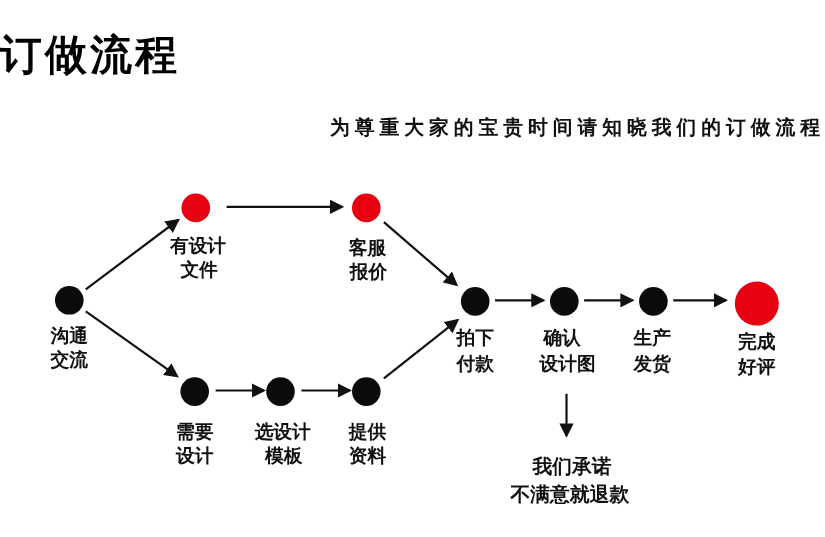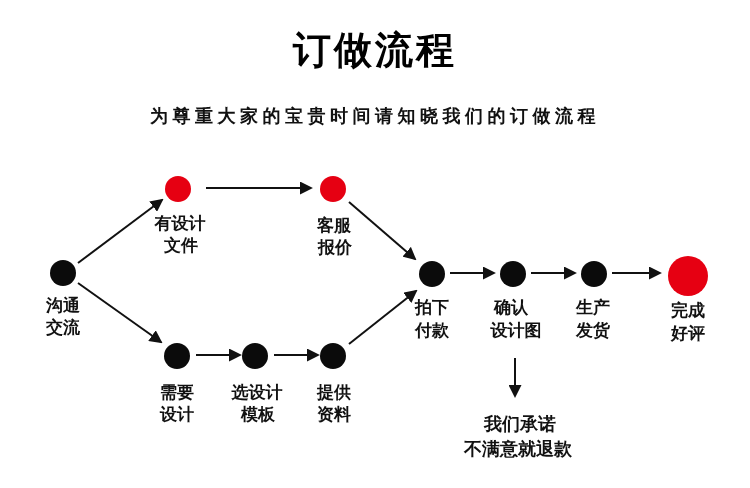--- a/index.html
+++ b/index.html
@@ -1,21 +1,21 @@
 <!DOCTYPE html>
 <html><head>
 <meta charset="utf-8">
 <style>
   html,body{margin:0;padding:0;background:#ffffff;}
   .stage{position:relative;width:750px;height:488px;background:#ffffff;overflow:hidden;
          font-family:"Liberation Sans",sans-serif;}
-  .title{position:absolute;top:29px;left:0;width:100%;margin:0;text-align:center;
+  .title{position:absolute;top:29px;left:0;width:100%;margin:0;text-align:left;
          font-family:"DejaVu Serif",serif;font-size:38px;line-height:1.1;font-weight:700;
          letter-spacing:3px;color:#000000;}
-  .subtitle{position:absolute;top:106px;left:0;width:100%;margin:0;text-align:center;
+  .subtitle{position:absolute;top:106px;left:0;width:100%;margin:0;text-align:right;
          font-size:18px;line-height:1.2;font-weight:700;letter-spacing:4.5px;color:#111111;}
   svg.flow{position:absolute;top:140px;left:0;display:block;}
   .nl{font-family:"Liberation Sans",sans-serif;font-size:17px;font-weight:700;
       fill:#111111;text-anchor:middle;}
   .promise{font-family:"Liberation Sans",sans-serif;font-size:18px;font-weight:700;
       fill:#111111;text-anchor:middle;}
   .arrow{stroke:#111111;stroke-width:2;fill:none;}
 </style>
 </head>
 <body>

